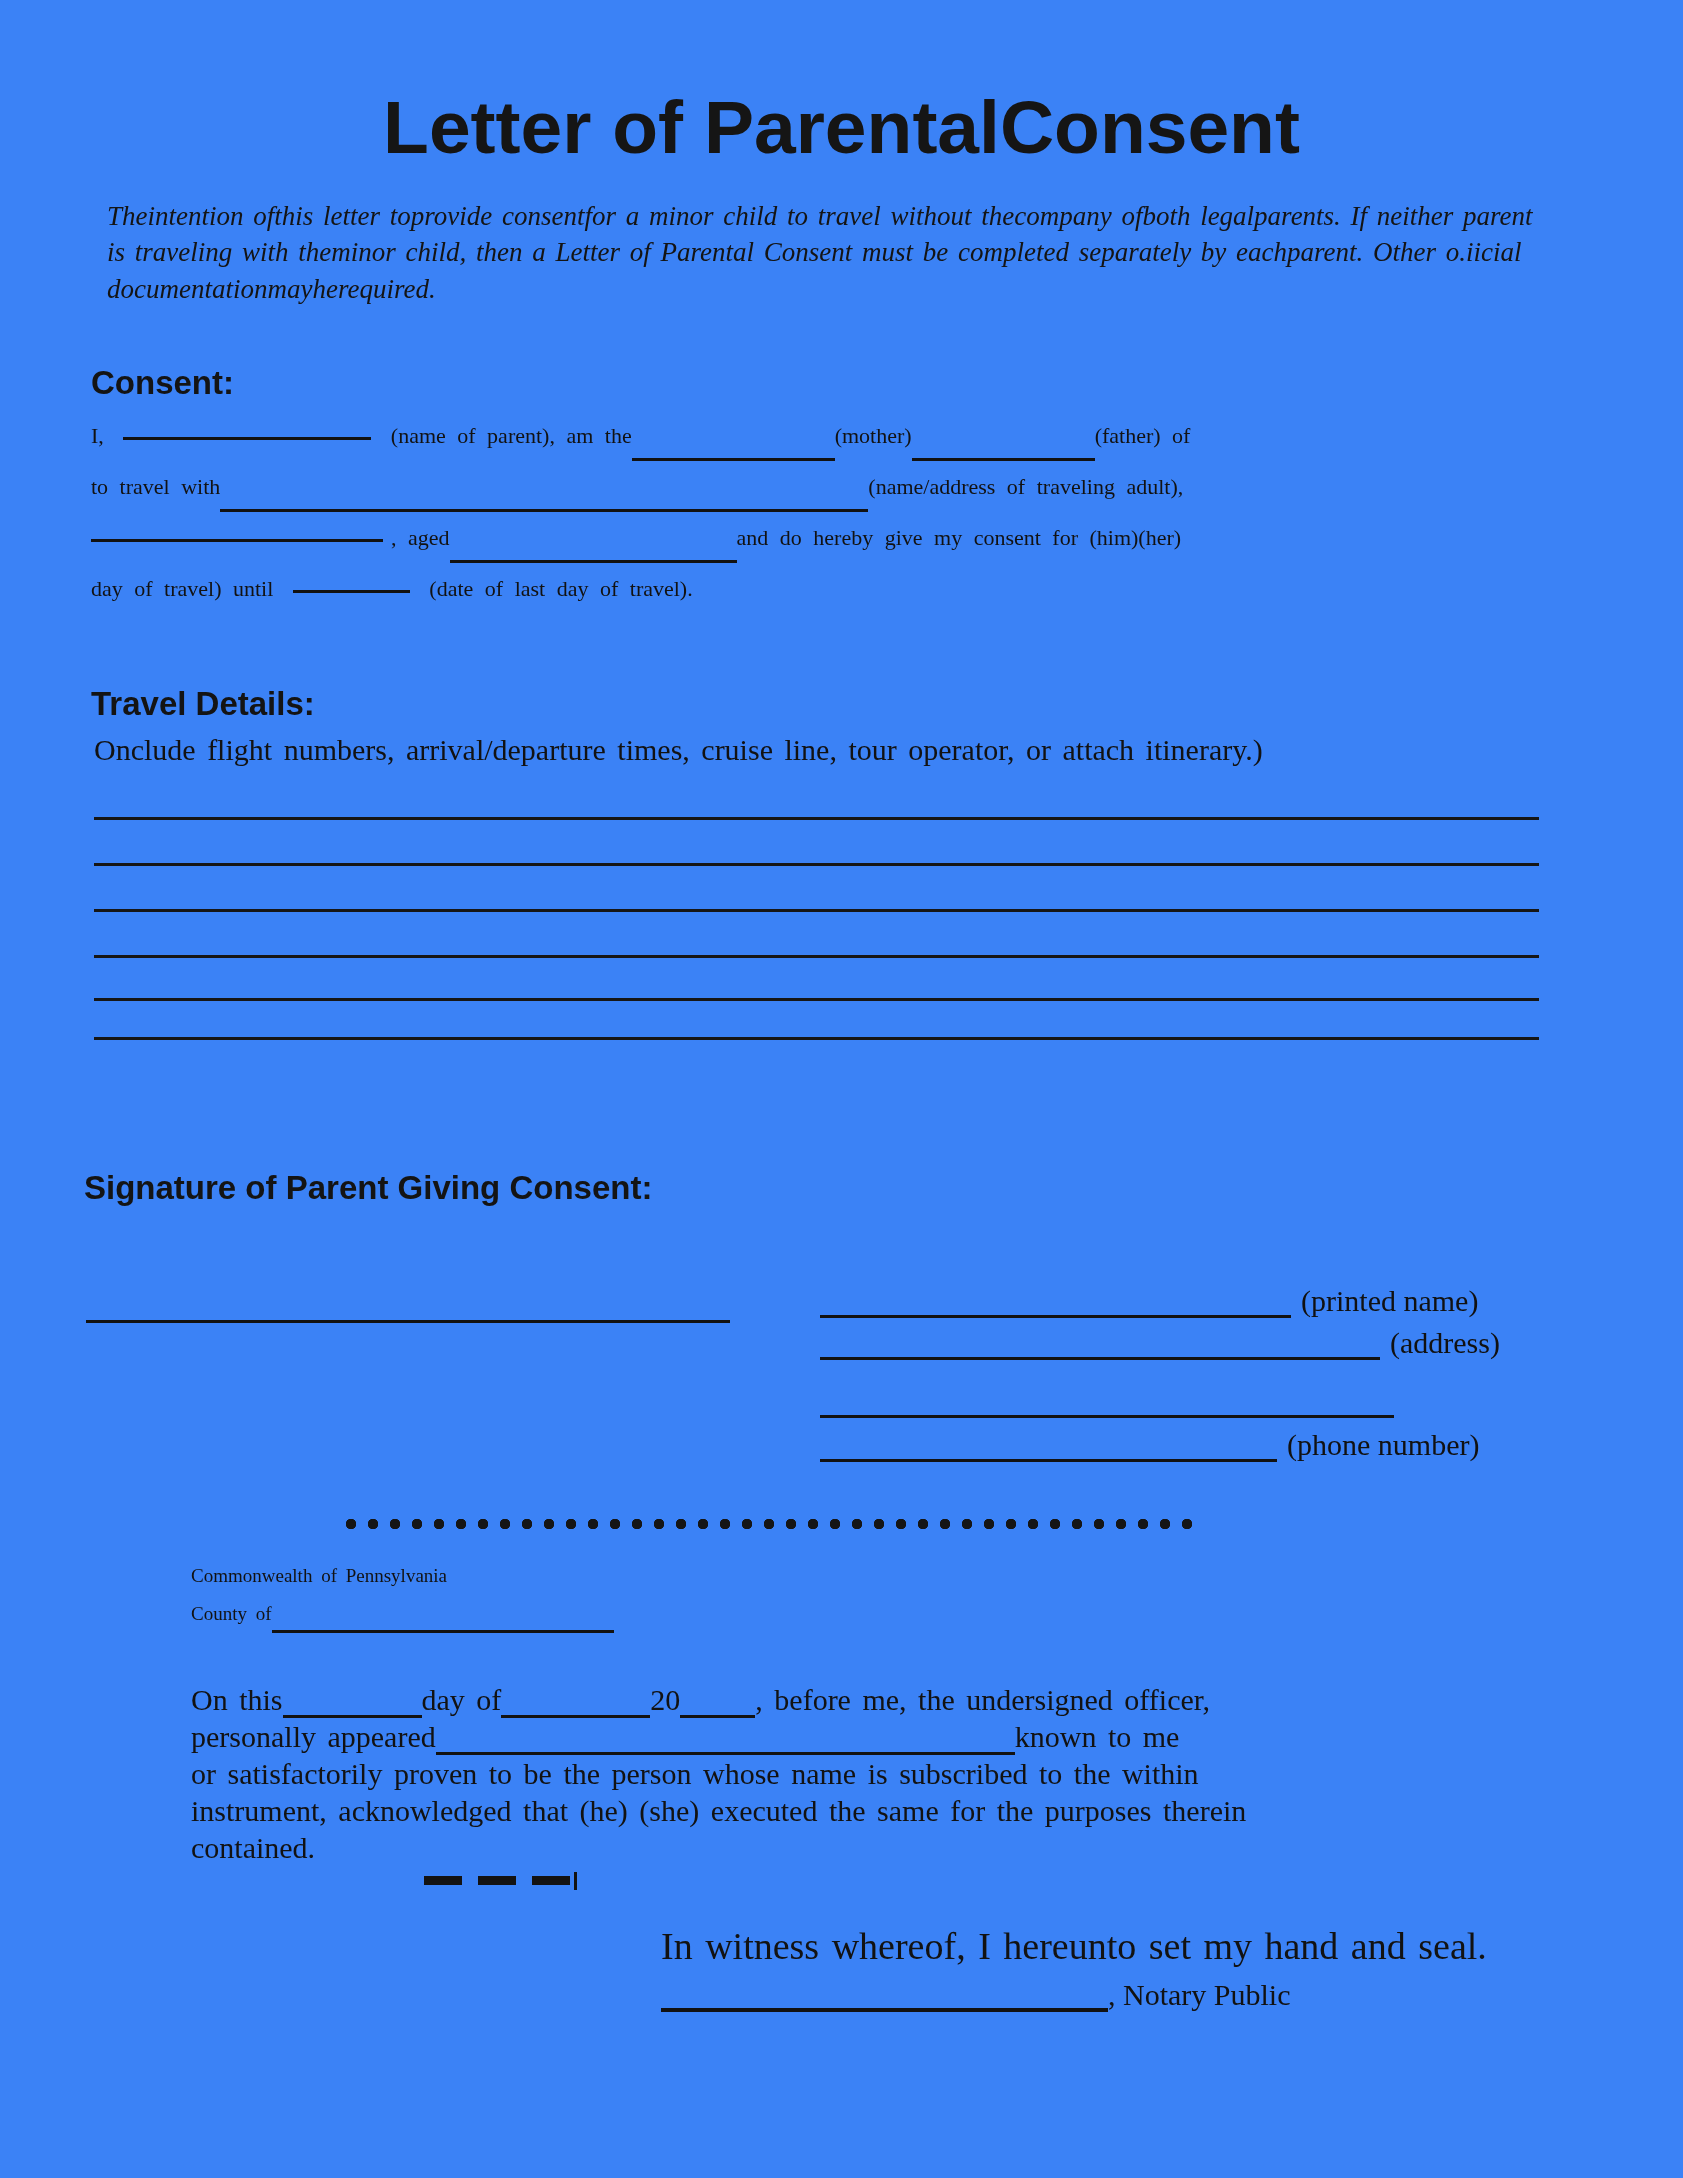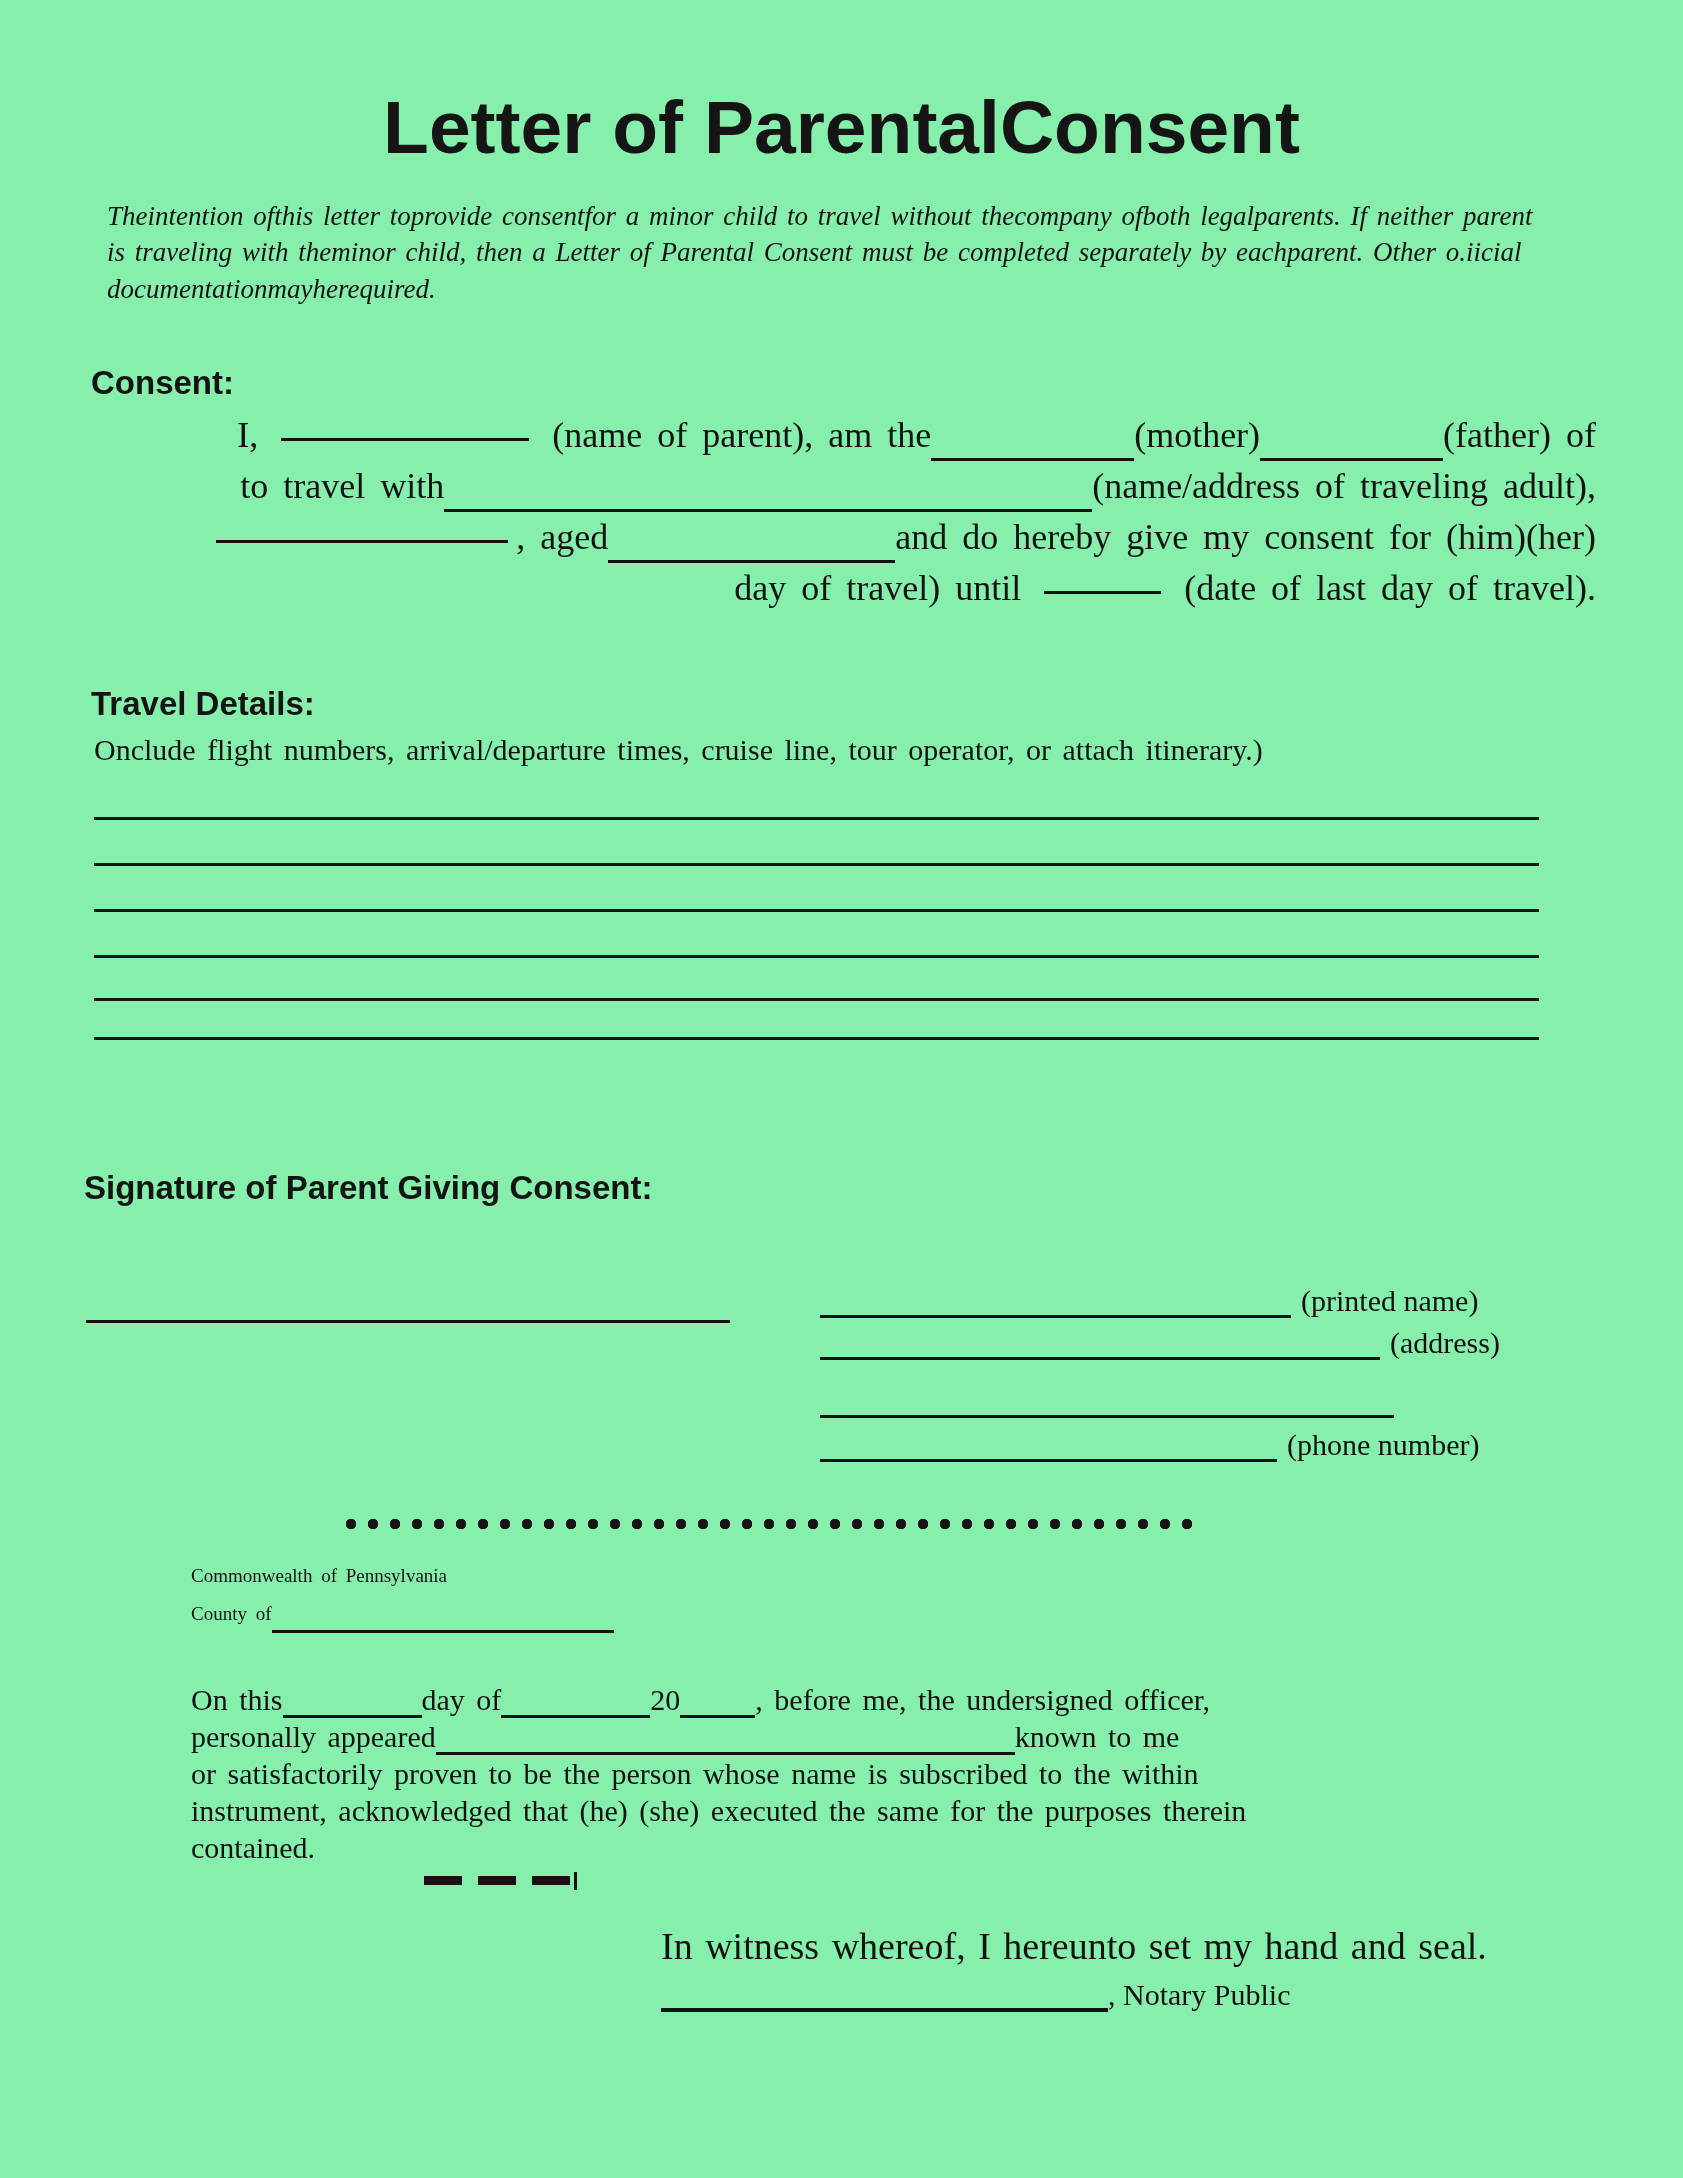--- a/index.html
+++ b/index.html
@@ -1,19 +1,19 @@
 <!DOCTYPE html>
 <html><head>
 <meta charset="utf-8">
 <style>
   html,body{margin:0;padding:0;background:#ffffff;}
   .page{
     position:relative;
     width:1683px;height:2178px;
-    background:#86efac;color:#111;
+    background:#3b82f6;color:#111;
     font-family:"Liberation Serif", serif;
     overflow:hidden;
   }
   .title{
     margin:84px 0 0 0;text-align:center;
     font-family:"Liberation Sans", sans-serif;
     font-weight:700;font-size:75px;letter-spacing:0px;color:#151515;
   }
   .subtitle{
     margin:6px 0 0 0;text-align:center;
@@ -22,21 +22,21 @@
   }
   .intro{
     margin:28px 149px 0 107px;
     font-style:italic;font-size:27px;line-height:1.35;word-spacing:3px;color:#141414;
   }
   .sec-heading{
     font-family:"Liberation Sans", sans-serif;
     font-weight:700;font-size:33px;color:#141414;margin:0;
   }
   .consent-head{margin:57px 0 8px 91px;}
-  .consent-body{margin:0 87px 0 91px;font-size:36px;color:#121212;text-align:right;}
+  .consent-body{margin:0 87px 0 91px;font-size:22px;color:#121212;}
   .cline{line-height:51px;word-spacing:6px;white-space:nowrap;}
   .blank{display:inline-block;height:1em;border-bottom:3px solid #121212;vertical-align:bottom;}
   .dash{display:inline-block;height:0;border-top:3px solid #121212;vertical-align:middle;margin:0 8px;}
   .travel-head{margin:71px 12px 10px 91px;}
   .travel-note{margin:7px 87px 0 94px;font-size:30px;word-spacing:4px;color:#121212;}
   .rules{margin:50px 0 0 94px;width:1445px;}
   .rule{border-top:3px solid #161616;height:0;margin-top:43px;}
   .rule:first-child{margin-top:0;}
   .sig-head{margin:129px 0 0 84px;}
   .sig-block{display:flex;margin-top:77px;font-size:30px;}

